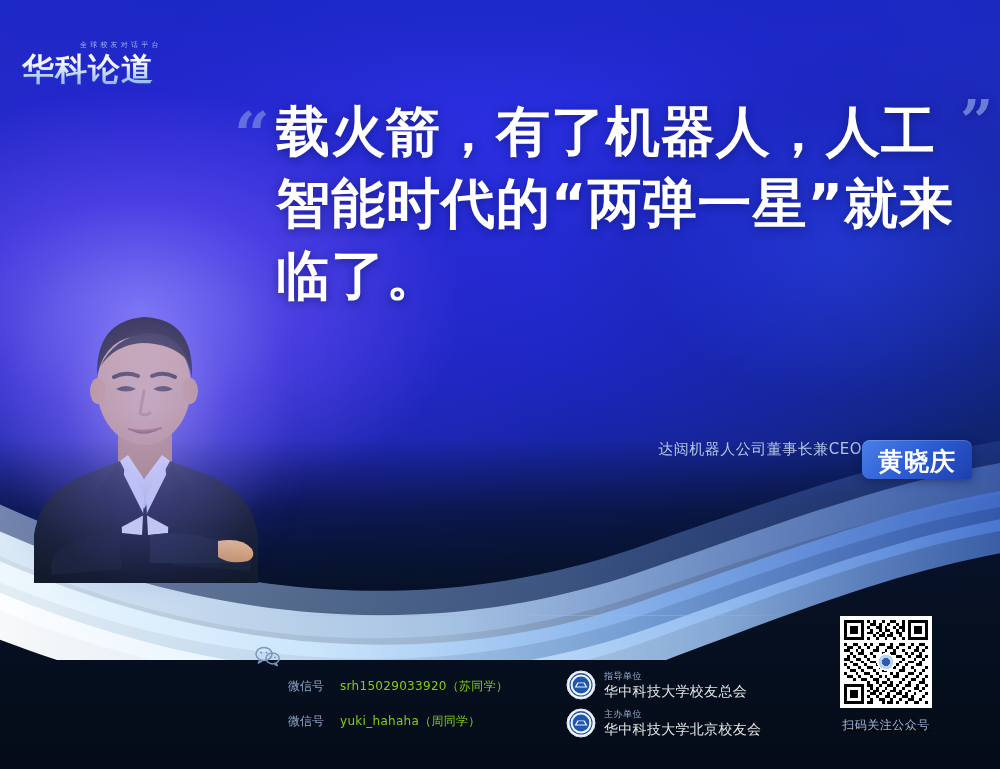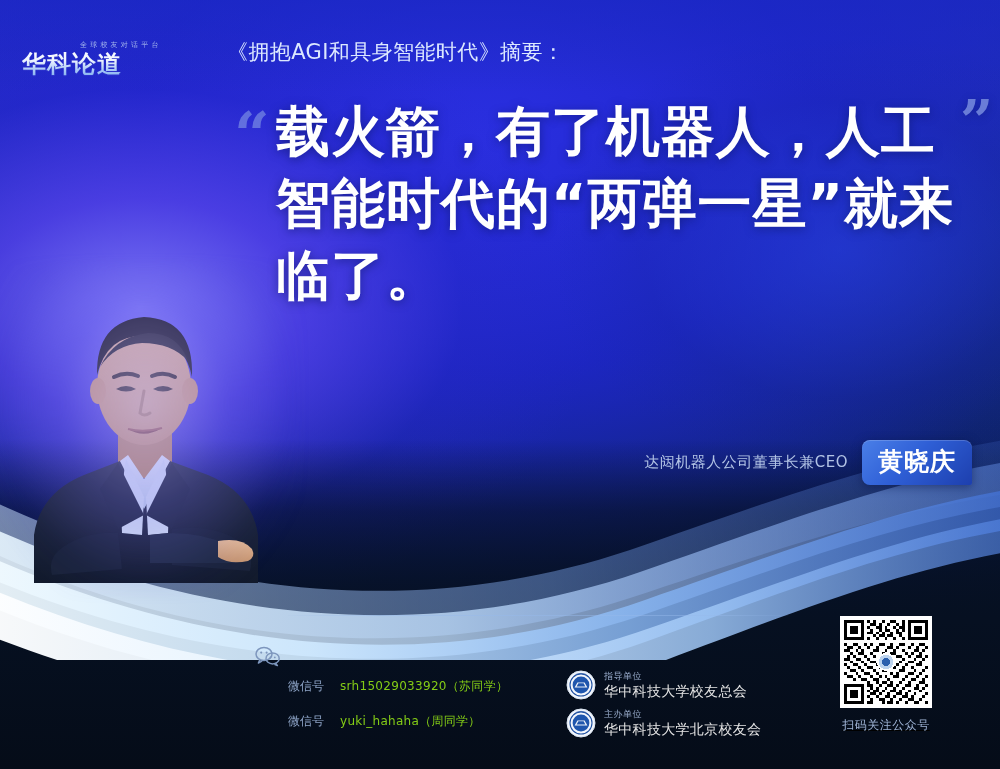--- a/index.html
+++ b/index.html
@@ -44,21 +44,21 @@
   .logo-wrap { position:absolute; left: 22px; top: 14px; width: 196px; height: 58px; margin-top: 24px; }
   .logo-tag {
     position:absolute; left: 58px; top: 2px;
     font-size: 7px; letter-spacing: 3.2px; color: #b9cbf2;
     font-family: "DejaVu Sans", sans-serif;
     white-space: nowrap;
     opacity: .85;
   }
   .logo-main {
     position:absolute; left: 0; top: 10px;
-    font-size: 24px; font-weight: bold; letter-spacing: 1px;
+    font-size: 32px; font-weight: bold; letter-spacing: 1px;
     font-family: "DejaVu Sans", "Liberation Sans", sans-serif;
     background: linear-gradient(180deg, #ffffff 0%, #eef4ff 38%, #9fc2f5 72%, #6fa4ef 100%);
     -webkit-background-clip: text; background-clip: text;
     -webkit-text-fill-color: transparent; color: transparent;
     text-shadow: 0 1px 0 rgba(255,255,255,0.05);
     white-space: nowrap;
   }
   .header-title {
     position:absolute; left: 227px; top: 38px;
     font-size: 21px; color: #dce8ff; letter-spacing: 0.4px;
@@ -90,28 +90,28 @@
     text-shadow: 0 2px 10px rgba(10,20,90,0.55);
   }
   .qline-last { position: relative; display: inline-block; }
   .qmark-close {
     position:absolute; left: 100%; top: -4px; margin-left: 4px;
     font-size: 58px; line-height: 1; color: #9db4ec; opacity: .6;
     font-family: "DejaVu Serif", serif; font-weight: bold;
   }
 
   
-  .attrib { position:absolute; right: 28px; top: 440px; display:flex; align-items:center; gap: 14px; }
+  .attrib { position:absolute; right: 28px; top: 440px; display:flex; }
   .attrib-role {
     font-size: 15px; color: #b3c4e6; letter-spacing: .5px; white-space:nowrap;
     font-family: "DejaVu Sans", "Liberation Sans", sans-serif;
   }
   .attrib-name {
     font-size: 25px; font-weight: bold; color: #ffffff; white-space:nowrap;
-    padding: 5px 16px 7px 16px;
+    padding: 5px 16px 1px 16px;
     border-radius: 8px 8px 2px 8px;
     background: linear-gradient(135deg, #4a7fe8 0%, #2f5fd6 45%, #1d3fae 100%);
     box-shadow: 0 2px 10px rgba(8,20,70,0.5), inset 0 1px 0 rgba(255,255,255,0.18);
     font-family: "DejaVu Sans", "Liberation Sans", sans-serif;
     letter-spacing: 1px;
   }
 
   
   .footer { position:absolute; left: 0; bottom: 0; width: 1000px; height: 160px; }
   .footer-rule {
@@ -184,21 +184,20 @@
     <path d="M-20,88 C210,196 440,214 650,142 C800,90 905,48 1040,28 L1040,72 C905,92 800,134 650,186 C440,256 210,240 -20,140 Z" fill="url(#wgC)"></path>
     <path d="M-20,118 C215,226 445,244 655,170 C805,118 908,76 1040,56 L1040,96 C908,116 805,158 655,212 C445,286 215,270 -20,168 Z" fill="url(#wgA)"></path>
     <path d="M-20,150 C220,256 450,272 660,198 C810,146 912,104 1040,84 L1040,118 C912,138 810,180 660,236 C450,310 220,296 -20,198 Z" fill="url(#wgB)"></path>
   </svg>
 
   <div class="header">
     <div class="logo-wrap">
       <div class="logo-tag">全球校友对话平台</div>
       <div class="logo-main">华科论道</div>
     </div>
-    <div class="header-title">《拥抱AGI和具身智能时代》摘要：</div>
   </div>
 
   <div class="portrait">
     <div class="p-glow"></div>
     <svg width="245" height="300" viewBox="0 0 245 300">
       <defs>
         <clipPath id="pclip">
             <rect x="0" y="0" width="245" height="300"></rect>
           </clipPath>
         <linearGradient id="suitG" x1="0" y1="0" x2="0" y2="1">

